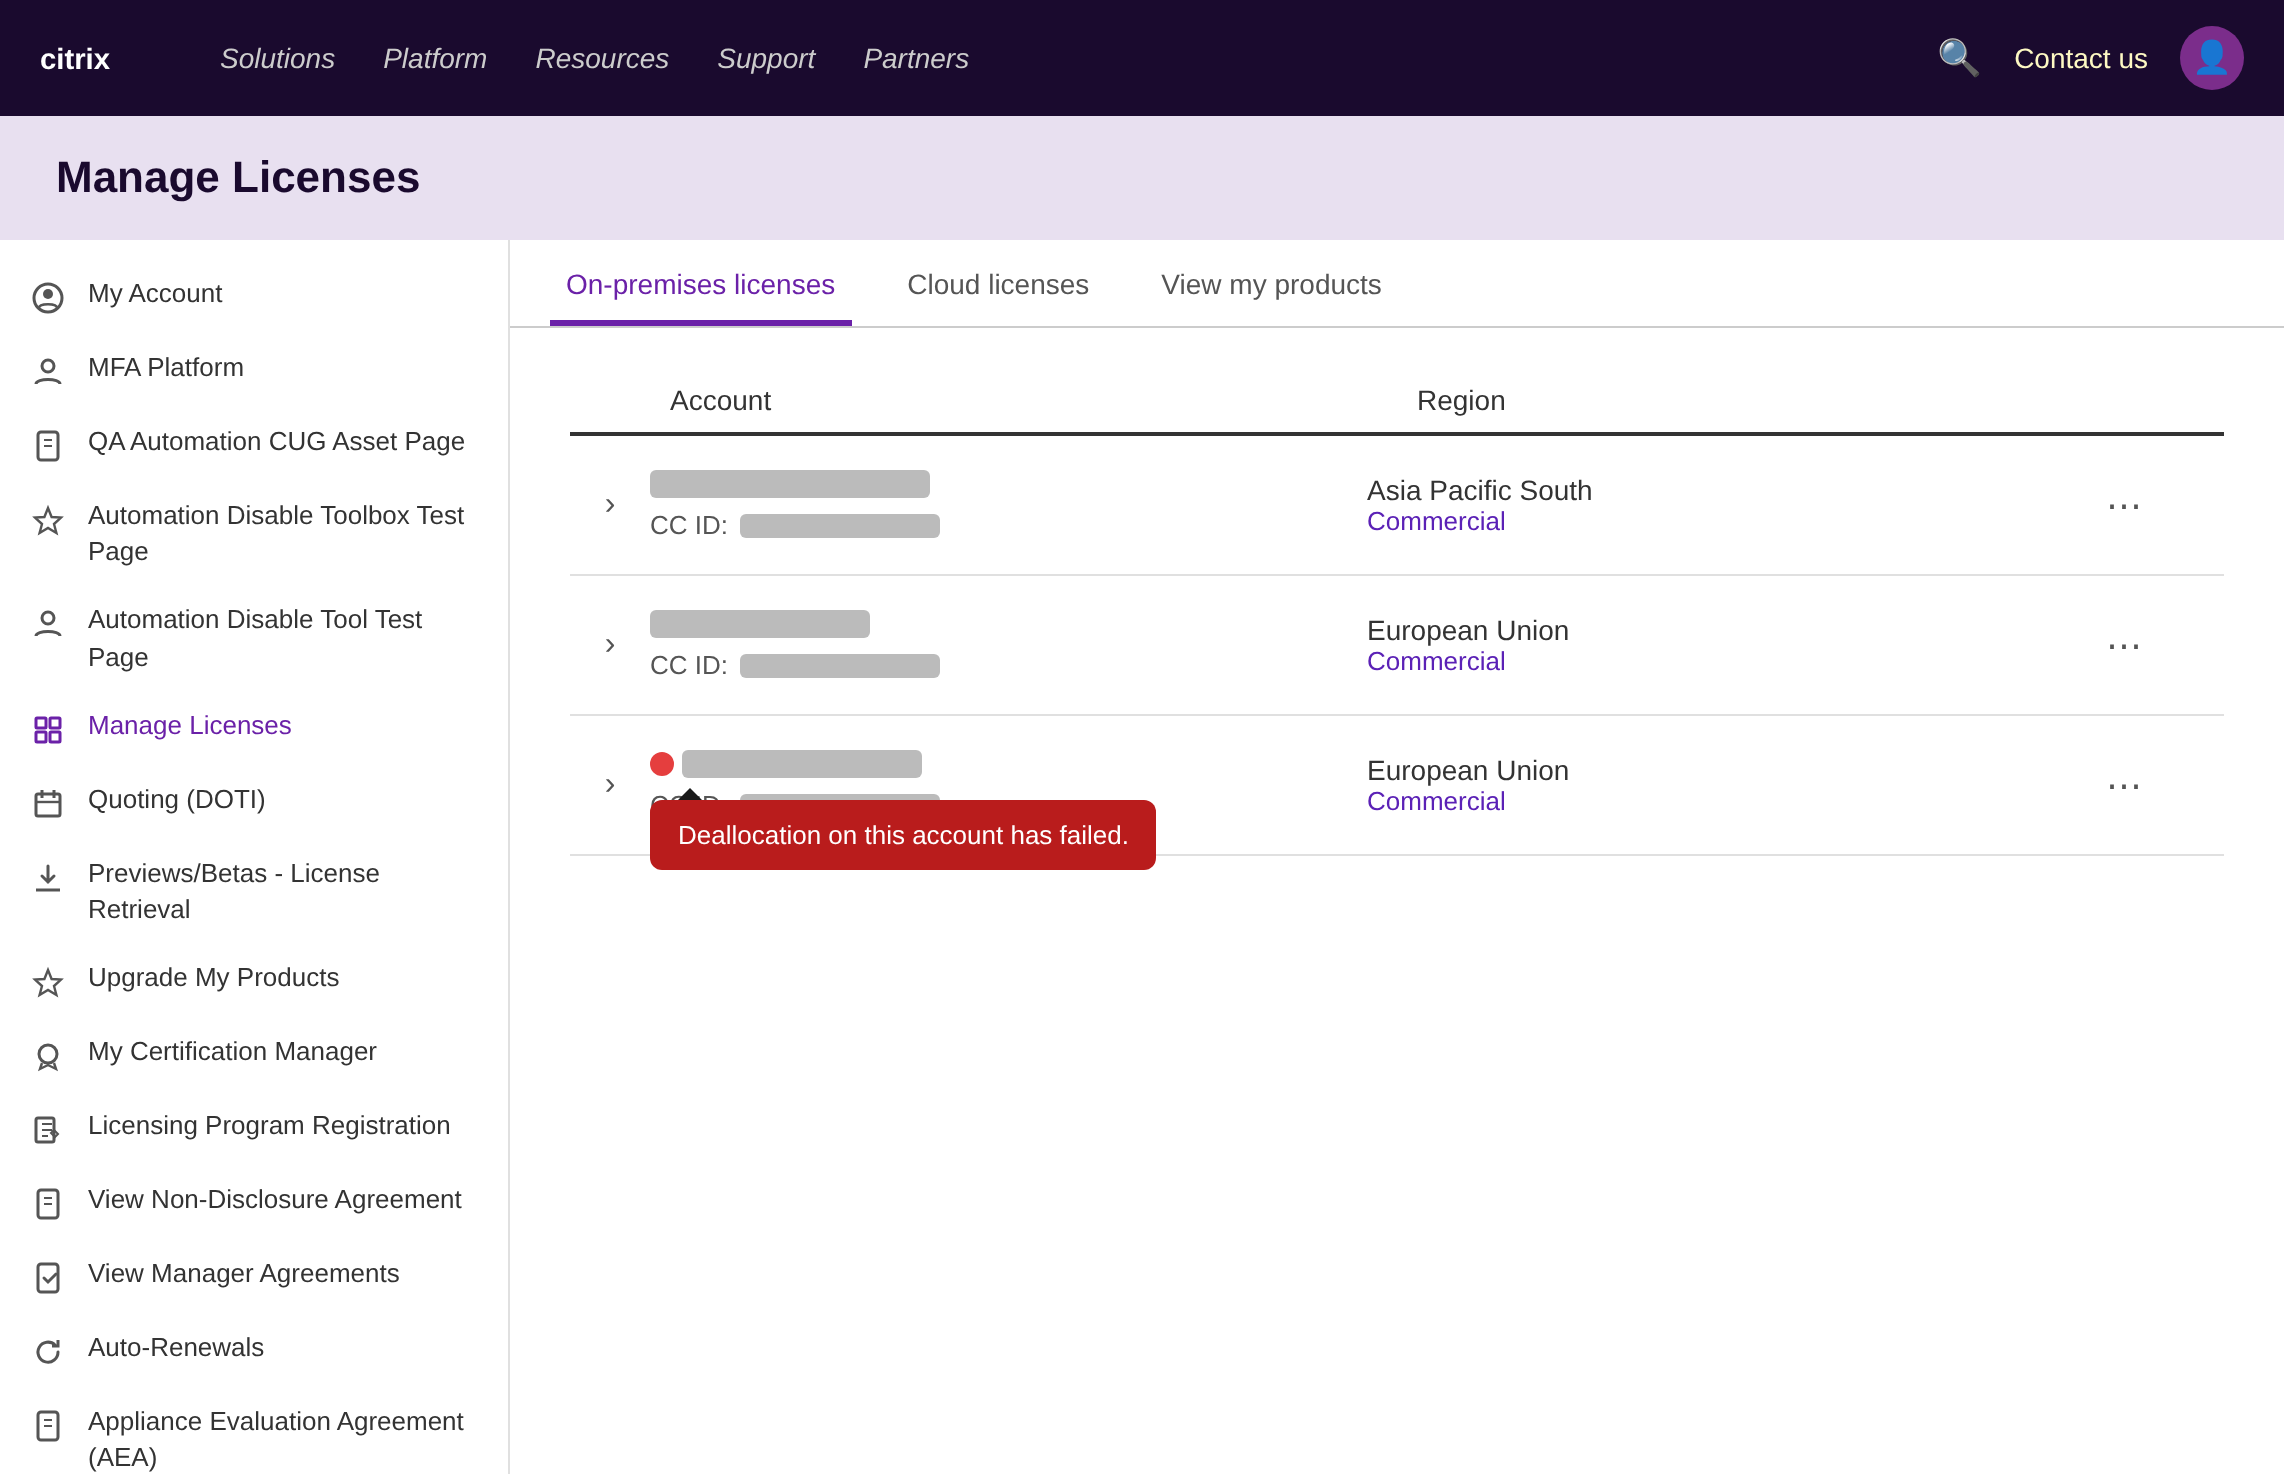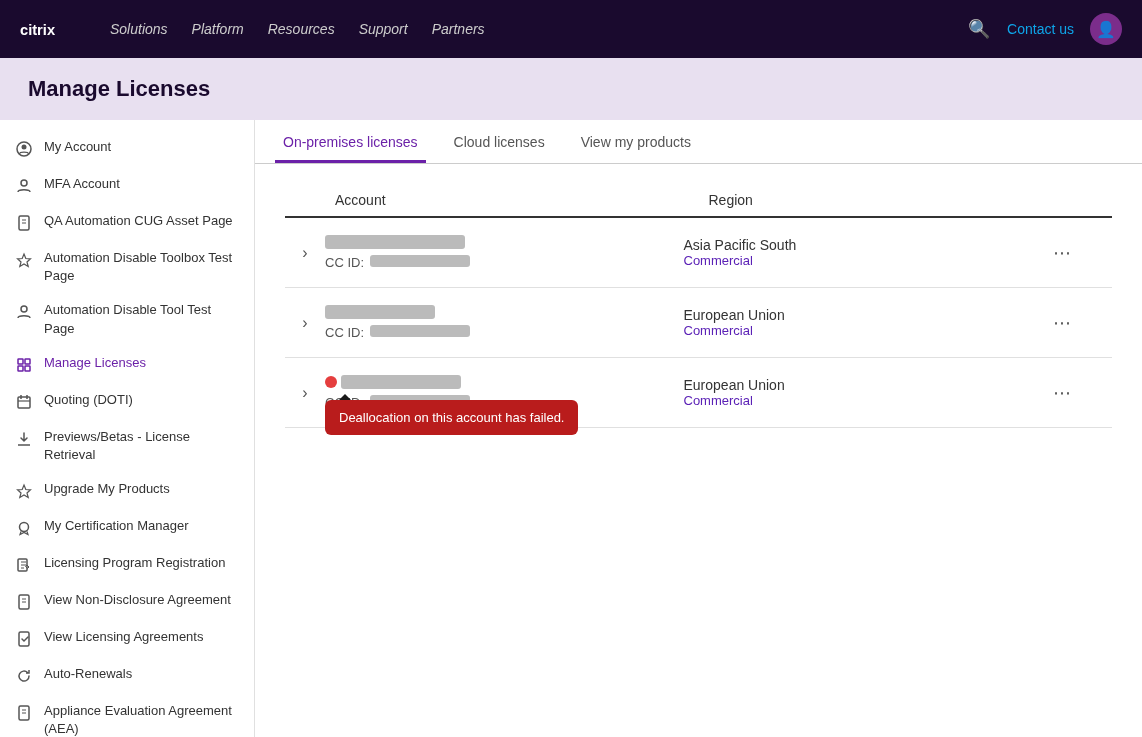--- a/index.html
+++ b/index.html
@@ -17,21 +17,21 @@
     .topnav-left { display: flex; align-items: center; gap: 30px; }
     .citrix-logo {
       width: 60px;
       height: 22px;
       display: inline-block;
     }
     .topnav-links { display: flex; gap: 24px; }
     .topnav-link { color: #ccc; font-size: 14px; cursor: pointer; text-decoration: none; font-style: italic; }
     .topnav-right { display: flex; align-items: center; gap: 16px; }
     .contact-us-btn {
-      color: #0ea5e9;
+      color: #fef9c3;
       font-size: 14px;
       cursor: pointer;
       background: none;
       border: none;
       text-decoration: none;
     }
     .search-icon-btn { background: none; border: none; cursor: pointer; color: #ccc; font-size: 18px; }
     .user-avatar {
       width: 32px; height: 32px; border-radius: 50%;
       background: #7b2d8b;
@@ -125,21 +125,21 @@
     .row-chevron {
       width: 40px; min-width: 40px;
       display: flex; align-items: center; justify-content: center;
       color: #555; font-size: 16px; cursor: pointer;
     }
     .row-account-info { flex: 2; }
     .account-name-blurred {
       height: 14px; background: #bbb; border-radius: 3px; margin-bottom: 6px;
       width: 140px;
     }
-    .cc-id-row { display: flex; gap: 6px; font-size: 13px; color: #555; }
+    .cc-id-row { display: flex; align-items: center; gap: 6px; font-size: 13px; color: #555; }
     .cc-id-blurred { height: 12px; background: #bbb; border-radius: 3px; width: 100px; display: inline-block; }
     .row-region { flex: 2; }
     .region-name { font-size: 14px; color: #333; }
     .region-type { font-size: 13px; color: #5b21b6; }
     .row-actions {
       width: 40px; min-width: 40px;
       display: flex; align-items: center; justify-content: center;
       cursor: pointer; color: #555; font-size: 18px;
     }
     .error-dot {
@@ -219,21 +219,21 @@
       <span class="sidebar-label">My Account</span>
     </div>
 
     <div class="sidebar-item">
       <span class="sidebar-icon">
         <svg width="16" height="16" viewBox="0 0 16 16" fill="none">
             <circle cx="8" cy="5" r="3" stroke="#555" stroke-width="1.5"></circle>
             <path d="M2 14c0-3 12-3 12 0" stroke="#555" stroke-width="1.5"></path>
           </svg>
       </span>
-      <span class="sidebar-label">MFA Account</span>
+      <span class="sidebar-label">MFA Platform</span>
     </div>
 
     <div class="sidebar-item">
       <span class="sidebar-icon">
         <svg width="16" height="16" viewBox="0 0 16 16" fill="none">
             <rect x="3" y="1" width="10" height="14" rx="1.5" stroke="#555" stroke-width="1.5"></rect>
             <line x1="6" y1="5" x2="10" y2="5" stroke="#555" stroke-width="1"></line>
             <line x1="6" y1="8" x2="10" y2="8" stroke="#555" stroke-width="1"></line>
           </svg>
       </span>
@@ -334,21 +334,21 @@
       <span class="sidebar-label">View Non-Disclosure Agreement</span>
     </div>
 
     <div class="sidebar-item">
       <span class="sidebar-icon">
         <svg width="16" height="16" viewBox="0 0 16 16" fill="none">
             <rect x="3" y="1" width="10" height="14" rx="1.5" stroke="#555" stroke-width="1.5"></rect>
             <path d="M6 8l2 2 4-4" stroke="#555" stroke-width="1.5" stroke-linecap="round"></path>
           </svg>
       </span>
-      <span class="sidebar-label">View Licensing Agreements</span>
+      <span class="sidebar-label">View Manager Agreements</span>
     </div>
 
     <div class="sidebar-item">
       <span class="sidebar-icon">
         <svg width="16" height="16" viewBox="0 0 16 16" fill="none">
             <path d="M13 8a5 5 0 11-1.5-3.5" stroke="#555" stroke-width="1.5" stroke-linecap="round"></path>
             <polyline points="13,2 13,5 10,5" stroke="#555" stroke-width="1.5" fill="none"></polyline>
           </svg>
       </span>
       <span class="sidebar-label">Auto-Renewals</span>

